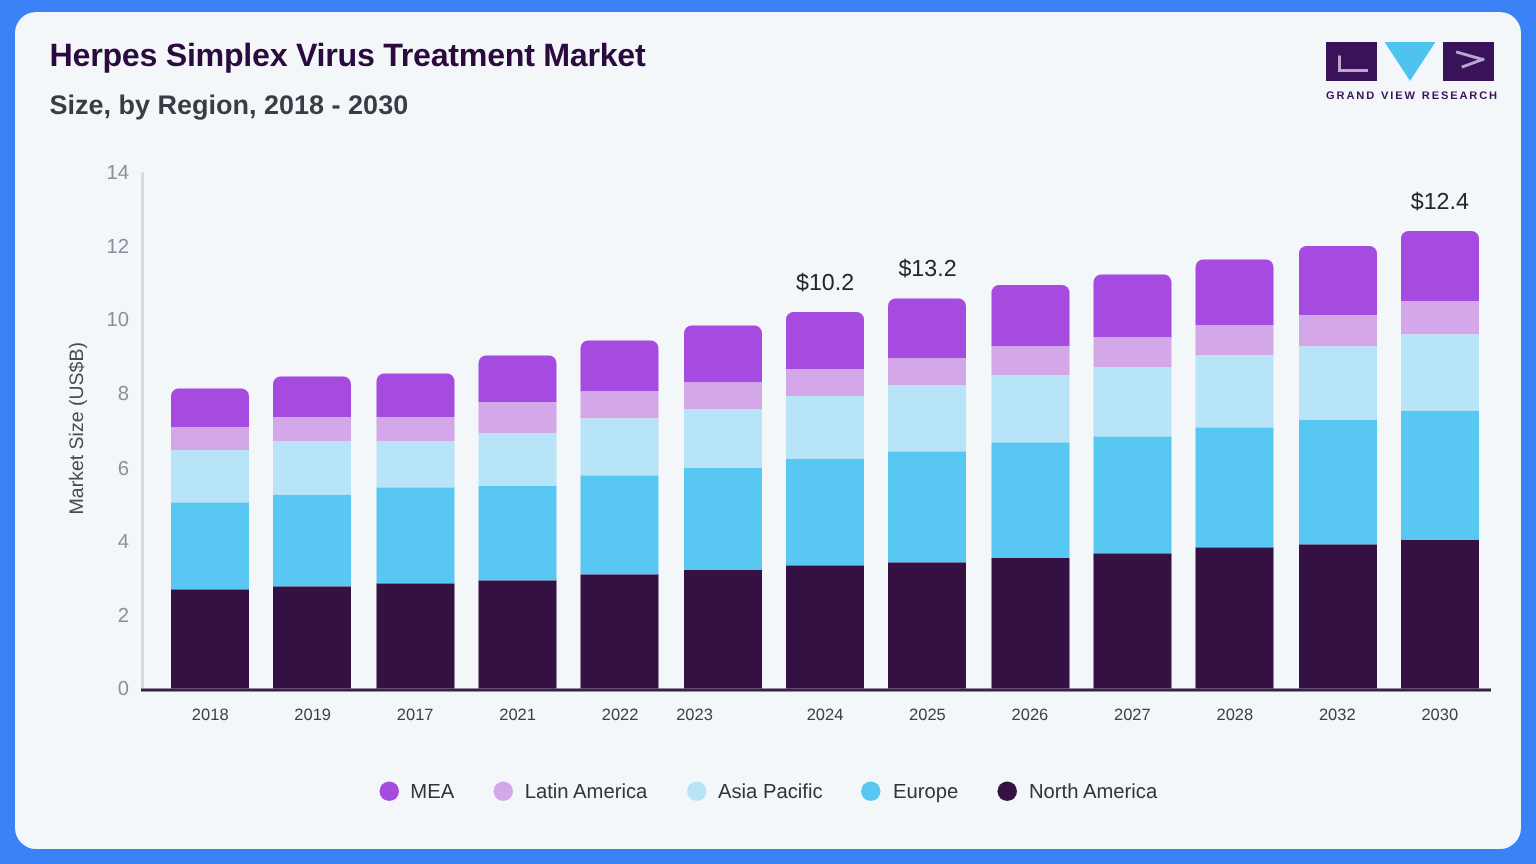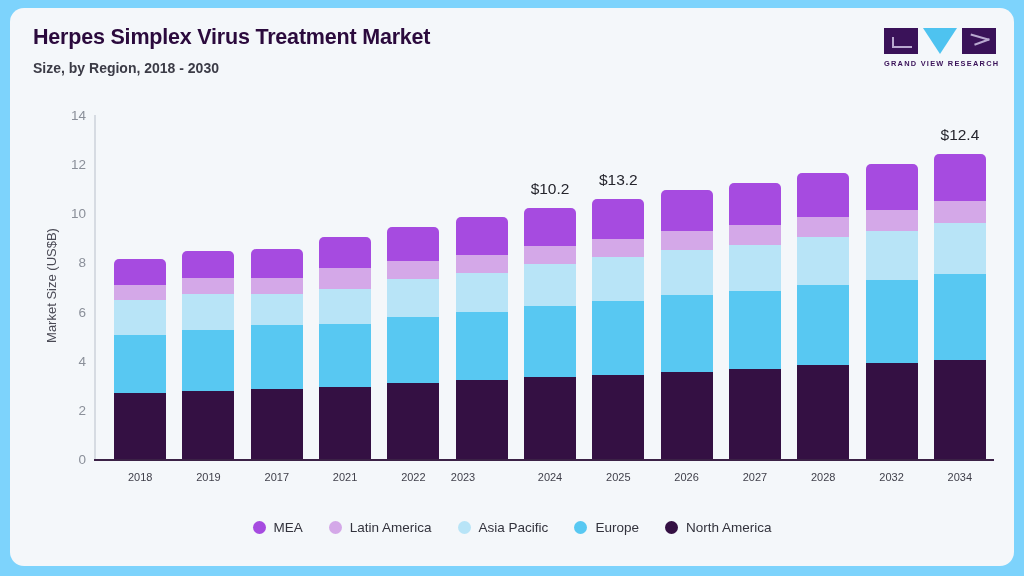--- a/index.html
+++ b/index.html
@@ -4,21 +4,21 @@
 <style>
   * { box-sizing: border-box; margin: 0; padding: 0; }
   html, body {
     width: 1024px; height: 576px;
     background: #ffffff;
     font-family: "Liberation Sans", sans-serif;
     overflow: hidden;
   }
   .page {
     width: 1024px; height: 576px;
-    background: #7dd3fc;
+    background: #3b82f6;
     padding: 8px 10px 10px 10px;
   }
   .card {
     position: relative;
     width: 1004px; height: 558px;
     background: #f4f7fa;
     border-radius: 14px;
     overflow: hidden;
   }
 
@@ -26,21 +26,21 @@
   .header { position: absolute; left: 23px; top: 17px; }
   .chart-title {
     font-size: 21.5px;
     font-weight: bold;
     color: #2b0a3d;
     letter-spacing: -0.2px;
     white-space: nowrap;
   }
   .chart-subtitle {
     margin-top: 10px;
-    font-size: 14px;
+    font-size: 18px;
     font-weight: bold;
     color: #3b3b46;
     white-space: nowrap;
   }
 
   
   .logo { position: absolute; right: 18px; top: 20px; width: 112px; }
   .logo-marks { display: flex; align-items: flex-start; justify-content: center; gap: 5px; height: 26px; }
   .logo-block {
     position: relative;
@@ -334,21 +334,21 @@
             <div class="xtick" style="left: 170.769px;">2017</div>
             <div class="xtick" style="left: 239.077px;">2021</div>
             <div class="xtick" style="left: 307.385px;">2022</div>
             <div class="xtick" style="left: 357px;">2023</div>
             <div class="xtick" style="left: 444px;">2024</div>
             <div class="xtick" style="left: 512.308px;">2025</div>
             <div class="xtick" style="left: 580.615px;">2026</div>
             <div class="xtick" style="left: 648.923px;">2027</div>
             <div class="xtick" style="left: 717.231px;">2028</div>
             <div class="xtick" style="left: 785.538px;">2032</div>
-            <div class="xtick" style="left: 853.846px;">2034</div>
+            <div class="xtick" style="left: 853.846px;">2030</div>
           </div>
       </div>
     </div>
 
     <div class="legend" id="legend">
         <div class="legend-item">
           <span class="legend-dot" style="background: rgb(166, 75, 224);"></span>
           <span class="legend-label">MEA</span>
         </div>
         <div class="legend-item">

